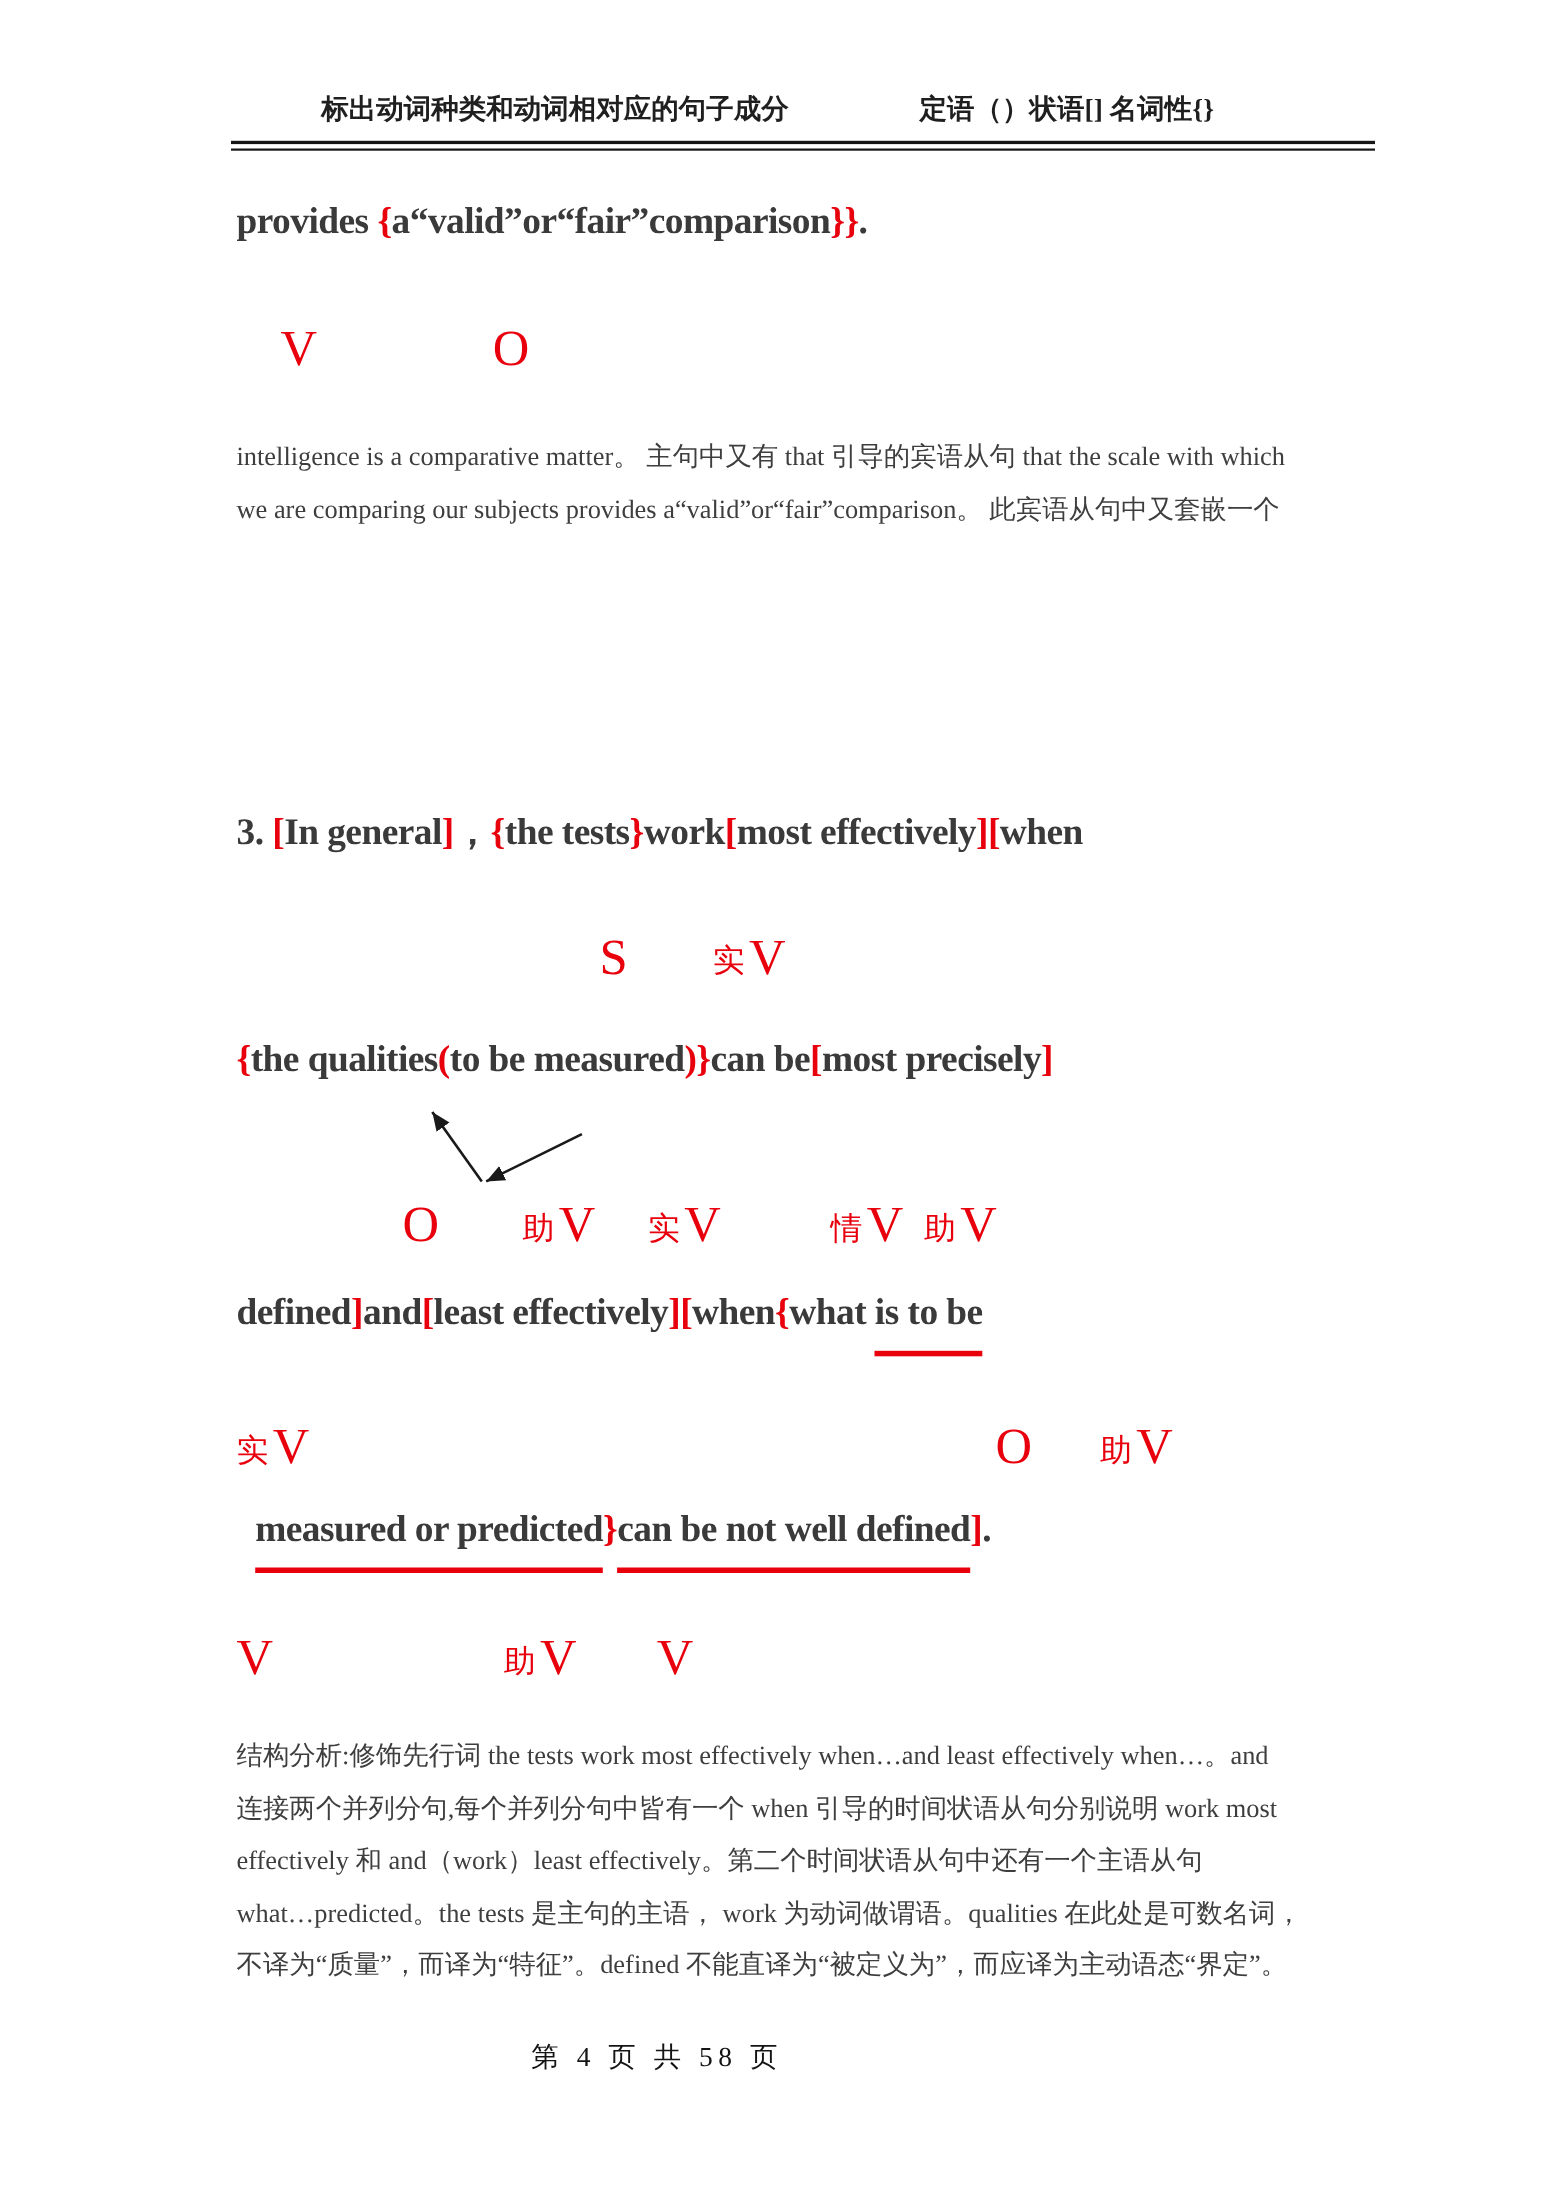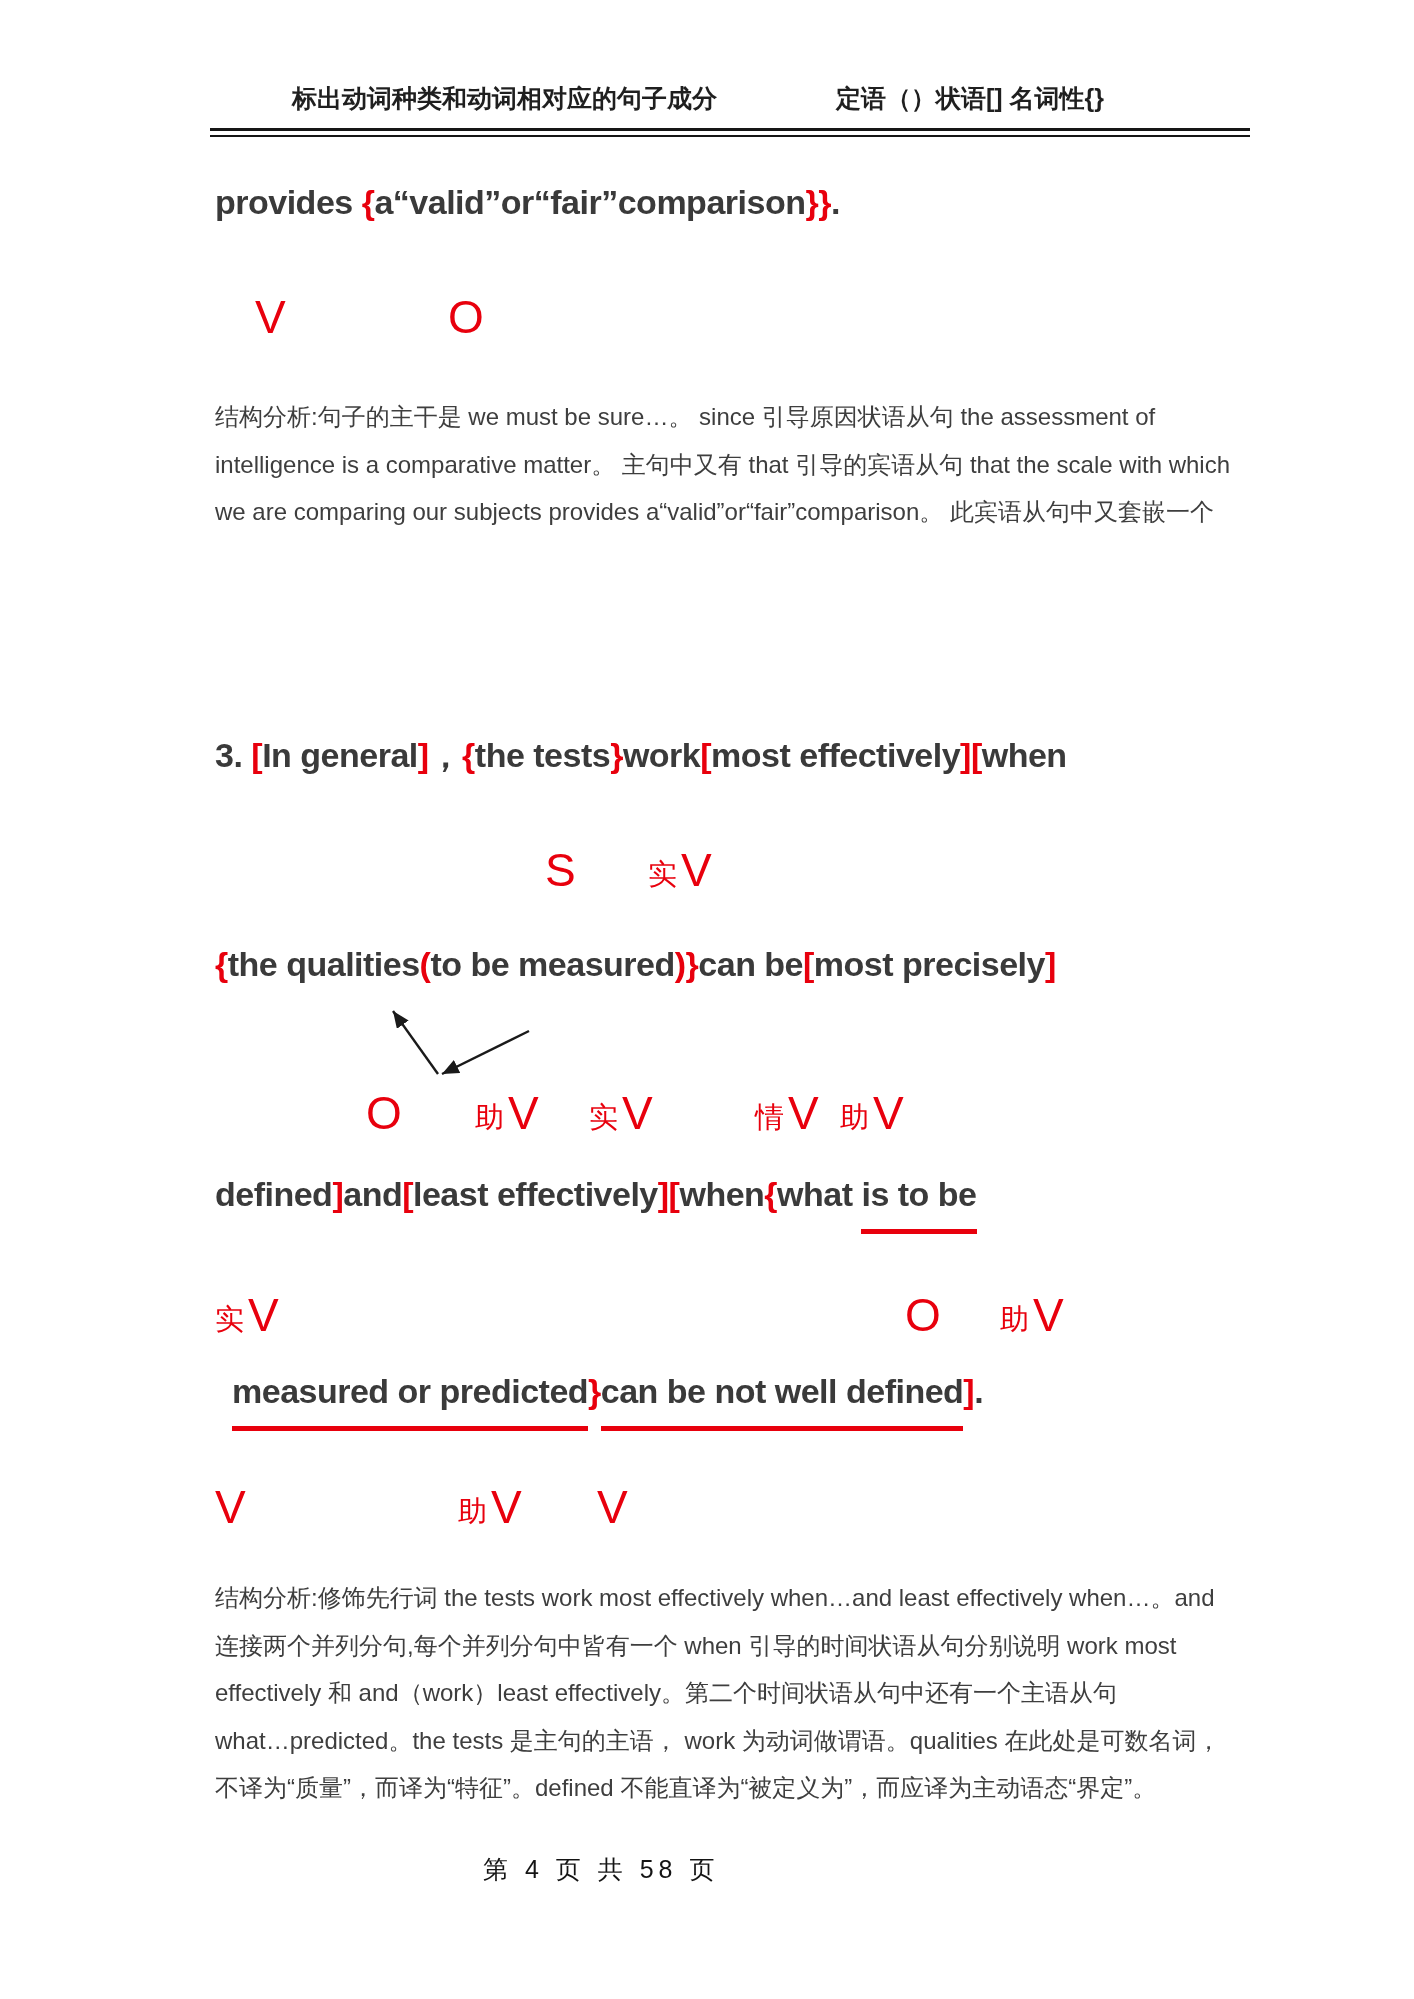--- a/index.html
+++ b/index.html
@@ -6,21 +6,21 @@
     --red:#e8000d;
     --ink:#3a3a3a;
     --body:#3e3e3e;
   }
   html,body{margin:0;padding:0;background:#ffffff;}
   .page{
     position:relative;
     width:1414px;height:1999px;
     background:#ffffff;
     overflow:hidden;
-    font-family:Liberation Sans, sans-serif;
+    font-family:Liberation Serif, serif;
   }
   .header-text{
     position:absolute;
     font-weight:bold;
     font-size:25px;
     color:#1f1f1f;
     white-space:nowrap;
   }
   .rule{
     position:absolute;
@@ -76,21 +76,20 @@
   <div class="header-text" style="left:292px;top:82px">标出动词种类和动词相对应的句子成分</div>
   <div class="header-text" style="left:836px;top:82px">定语（）状语[] 名词性{}</div>
   <div class="rule"></div>
 
   <div class="sent" style="left:215px;top:183px"><span class="ink">provides </span><span class="red">{</span><span class="ink">a“valid”or“fair”comparison</span><span class="red">}}</span><span class="ink">.</span></div>
 
   <span class="lbl big" style="left:255px;top:294px">V</span>
   <span class="lbl big" style="left:448px;top:294px">O</span>
 
   <div class="para" style="top:393px">
-      <div class="pline">结构分析:句子的主干是 we must be sure…。 since 引导原因状语从句 the assessment of</div>
       <div class="pline">intelligence is a comparative matter。 主句中又有 that 引导的宾语从句 that the scale with which</div>
       <div class="pline">we are comparing our subjects provides a“valid”or“fair”comparison。 此宾语从句中又套嵌一个</div>
     </div>
 
   <div class="sent" style="left:215px;top:733px"><span class="ink">3. </span><span class="red">[</span><span class="ink">In general</span><span class="red">]</span><span class="ink">，</span><span class="red">{</span><span class="ink">the tests</span><span class="red">}</span><span class="ink">work</span><span class="red">[</span><span class="ink">most effectively</span><span class="red">][</span><span class="ink">when</span></div>
 
   <span class="lbl big" style="left:545px;top:847px">S</span>
   <span class="lbl small" style="left:648px;top:860px">实</span>
   <span class="lbl big" style="left:681px;top:847px">V</span>
 

